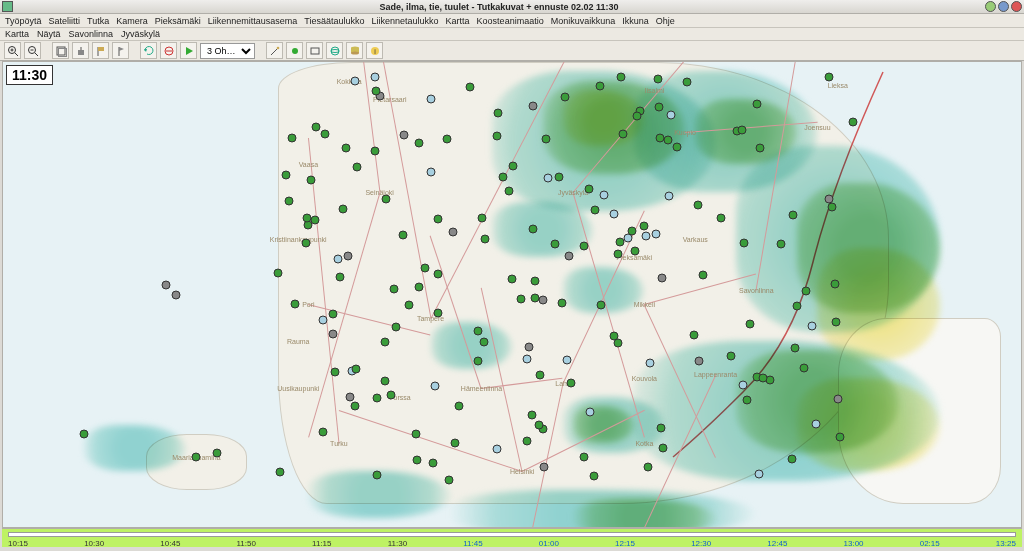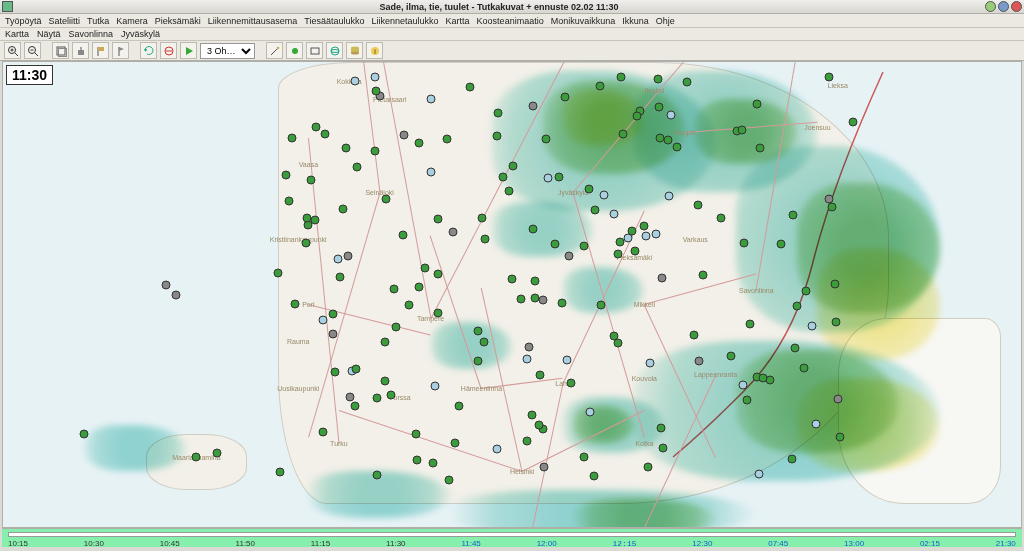--- a/index.html
+++ b/index.html
@@ -85,21 +85,21 @@
     position: absolute; font-size: 5px; background: #555; color: #eee; padding: 0 1px;
     line-height: 6px; transform: translate(3px, -9px); white-space: nowrap;
   }
   .city-label {
     position: absolute; font-size: 7px; color: #9a8a6a; transform: translate(-50%, -50%);
     pointer-events: none;
   }
 
   
   .timeline-wrap {
-    height: 19px; background: #86efac; border-top: 1px solid #b0aea8; margin: 0 2px;
+    height: 19px; background: #bef264; border-top: 1px solid #b0aea8; margin: 0 2px;
     position: relative;
     text-align: right;
   }
   .timeline-track {
     position: absolute; top: 3px; left: 6px; right: 6px; height: 5px; background: #fff;
     border: 1px solid #999;
   }
   .timeline-ticks {
     position: absolute; top: 10px; left: 6px; right: 6px; height: 12px; display: flex;
     justify-content: space-between; font-size: 8px; color: #333;
@@ -845,21 +845,21 @@
 <div class="timeline-wrap">
   <div class="timeline-track"></div>
   <div class="timeline-ticks" id="ticks">
       <span>10:15</span>
       <span>10:30</span>
       <span>10:45</span>
       <span>11:50</span>
       <span>11:15</span>
       <span>11:30</span>
       <span style="color: rgb(16, 96, 208);">11:45</span>
-      <span style="color: rgb(16, 96, 208);">12:00</span>
-      <span style="color: rgb(16, 96, 208); font-family: Liberation Mono, monospace;">12:15</span>
+      <span style="color: rgb(16, 96, 208);">01:00</span>
+      <span style="color: rgb(16, 96, 208);">12:15</span>
       <span style="color: rgb(16, 96, 208);">12:30</span>
-      <span style="color: rgb(16, 96, 208);">07:45</span>
+      <span style="color: rgb(16, 96, 208);">12:45</span>
       <span style="color: rgb(16, 96, 208);">13:00</span>
       <span style="color: rgb(16, 96, 208);">02:15</span>
-      <span style="color: rgb(16, 96, 208);">21:30</span>
+      <span style="color: rgb(16, 96, 208);">13:25</span>
     </div>
 </div>
 
 </body></html>

